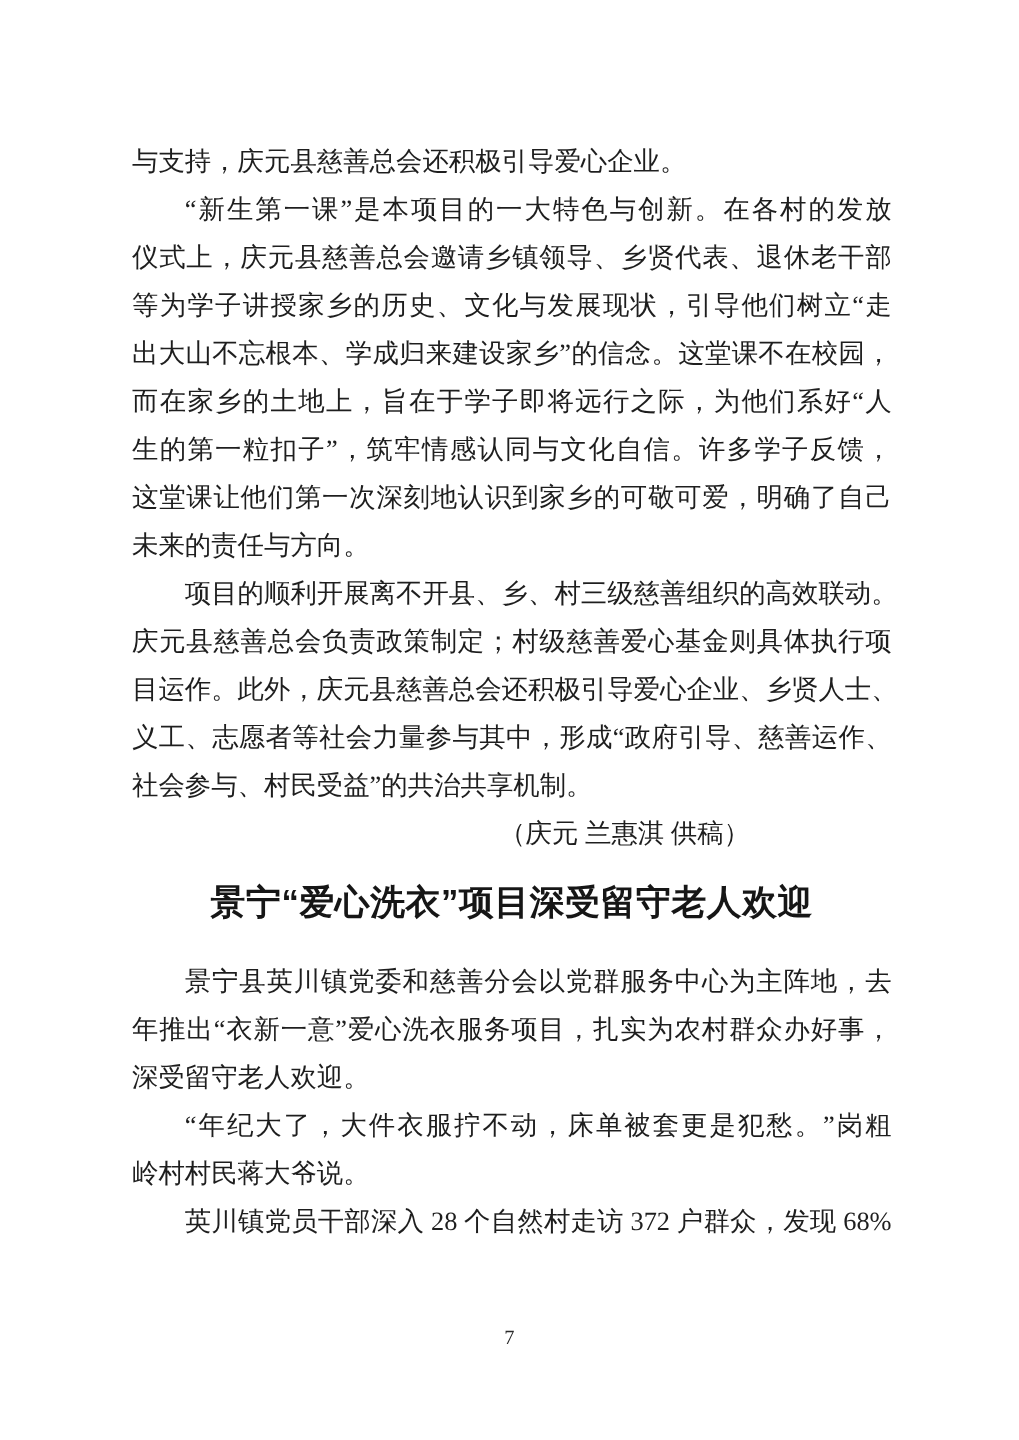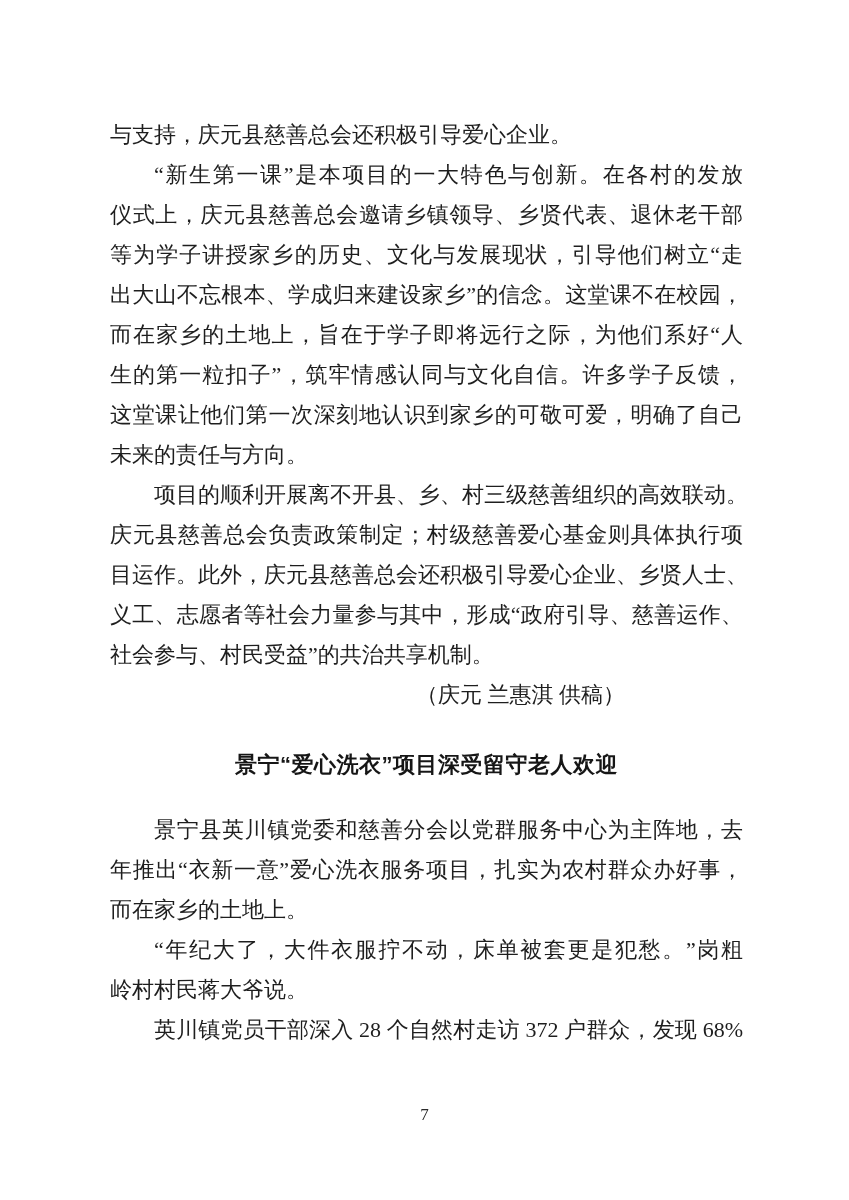--- a/index.html
+++ b/index.html
@@ -41,25 +41,25 @@
   .attribution {
     height: 40px;
     line-height: 40px;
     font-size: 22px;
     color: #1e1e1e;
     font-family: Liberation Serif, serif;
     text-align: right;
     padding-right: 118px;
   }
   .article-heading {
-    margin-top: 28px;
+    margin-top: 16px;
     margin-bottom: 23px;
     height: 44px;
     line-height: 44px;
-    font-size: 22px;
+    font-size: 29px;
     font-weight: bold;
     color: #161616;
     text-align: center;
     font-family: "Liberation Sans", "DejaVu Sans", sans-serif;
     letter-spacing: 0.5px;
   }
   .page-number {
     position: absolute;
     left: 0;
     right: 0;
@@ -95,21 +95,21 @@
         <div class="line end">社会参与、村民受益”的共治共享机制。</div>
       </div>
 
     <div class="attribution">（庆元 兰惠淇 供稿）</div>
 
     <div class="article-heading">景宁“爱心洗衣”项目深受留守老人欢迎</div>
 
     <div>
         <div class="line indent">景宁县英川镇党委和慈善分会以党群服务中心为主阵地，去</div>
         <div class="line">年推出“衣新一意”爱心洗衣服务项目，扎实为农村群众办好事，</div>
-        <div class="line end">而在家乡的土地上。</div>
+        <div class="line end">深受留守老人欢迎。</div>
         <div class="line indent">“年纪大了，大件衣服拧不动，床单被套更是犯愁。”岗粗</div>
         <div class="line end">岭村村民蒋大爷说。</div>
         <div class="line indent">英川镇党员干部深入 28 个自然村走访 372 户群众，发现 68%</div>
       </div>
 
   </div>
 
   <div class="page-number">7</div>
 </div>
 

